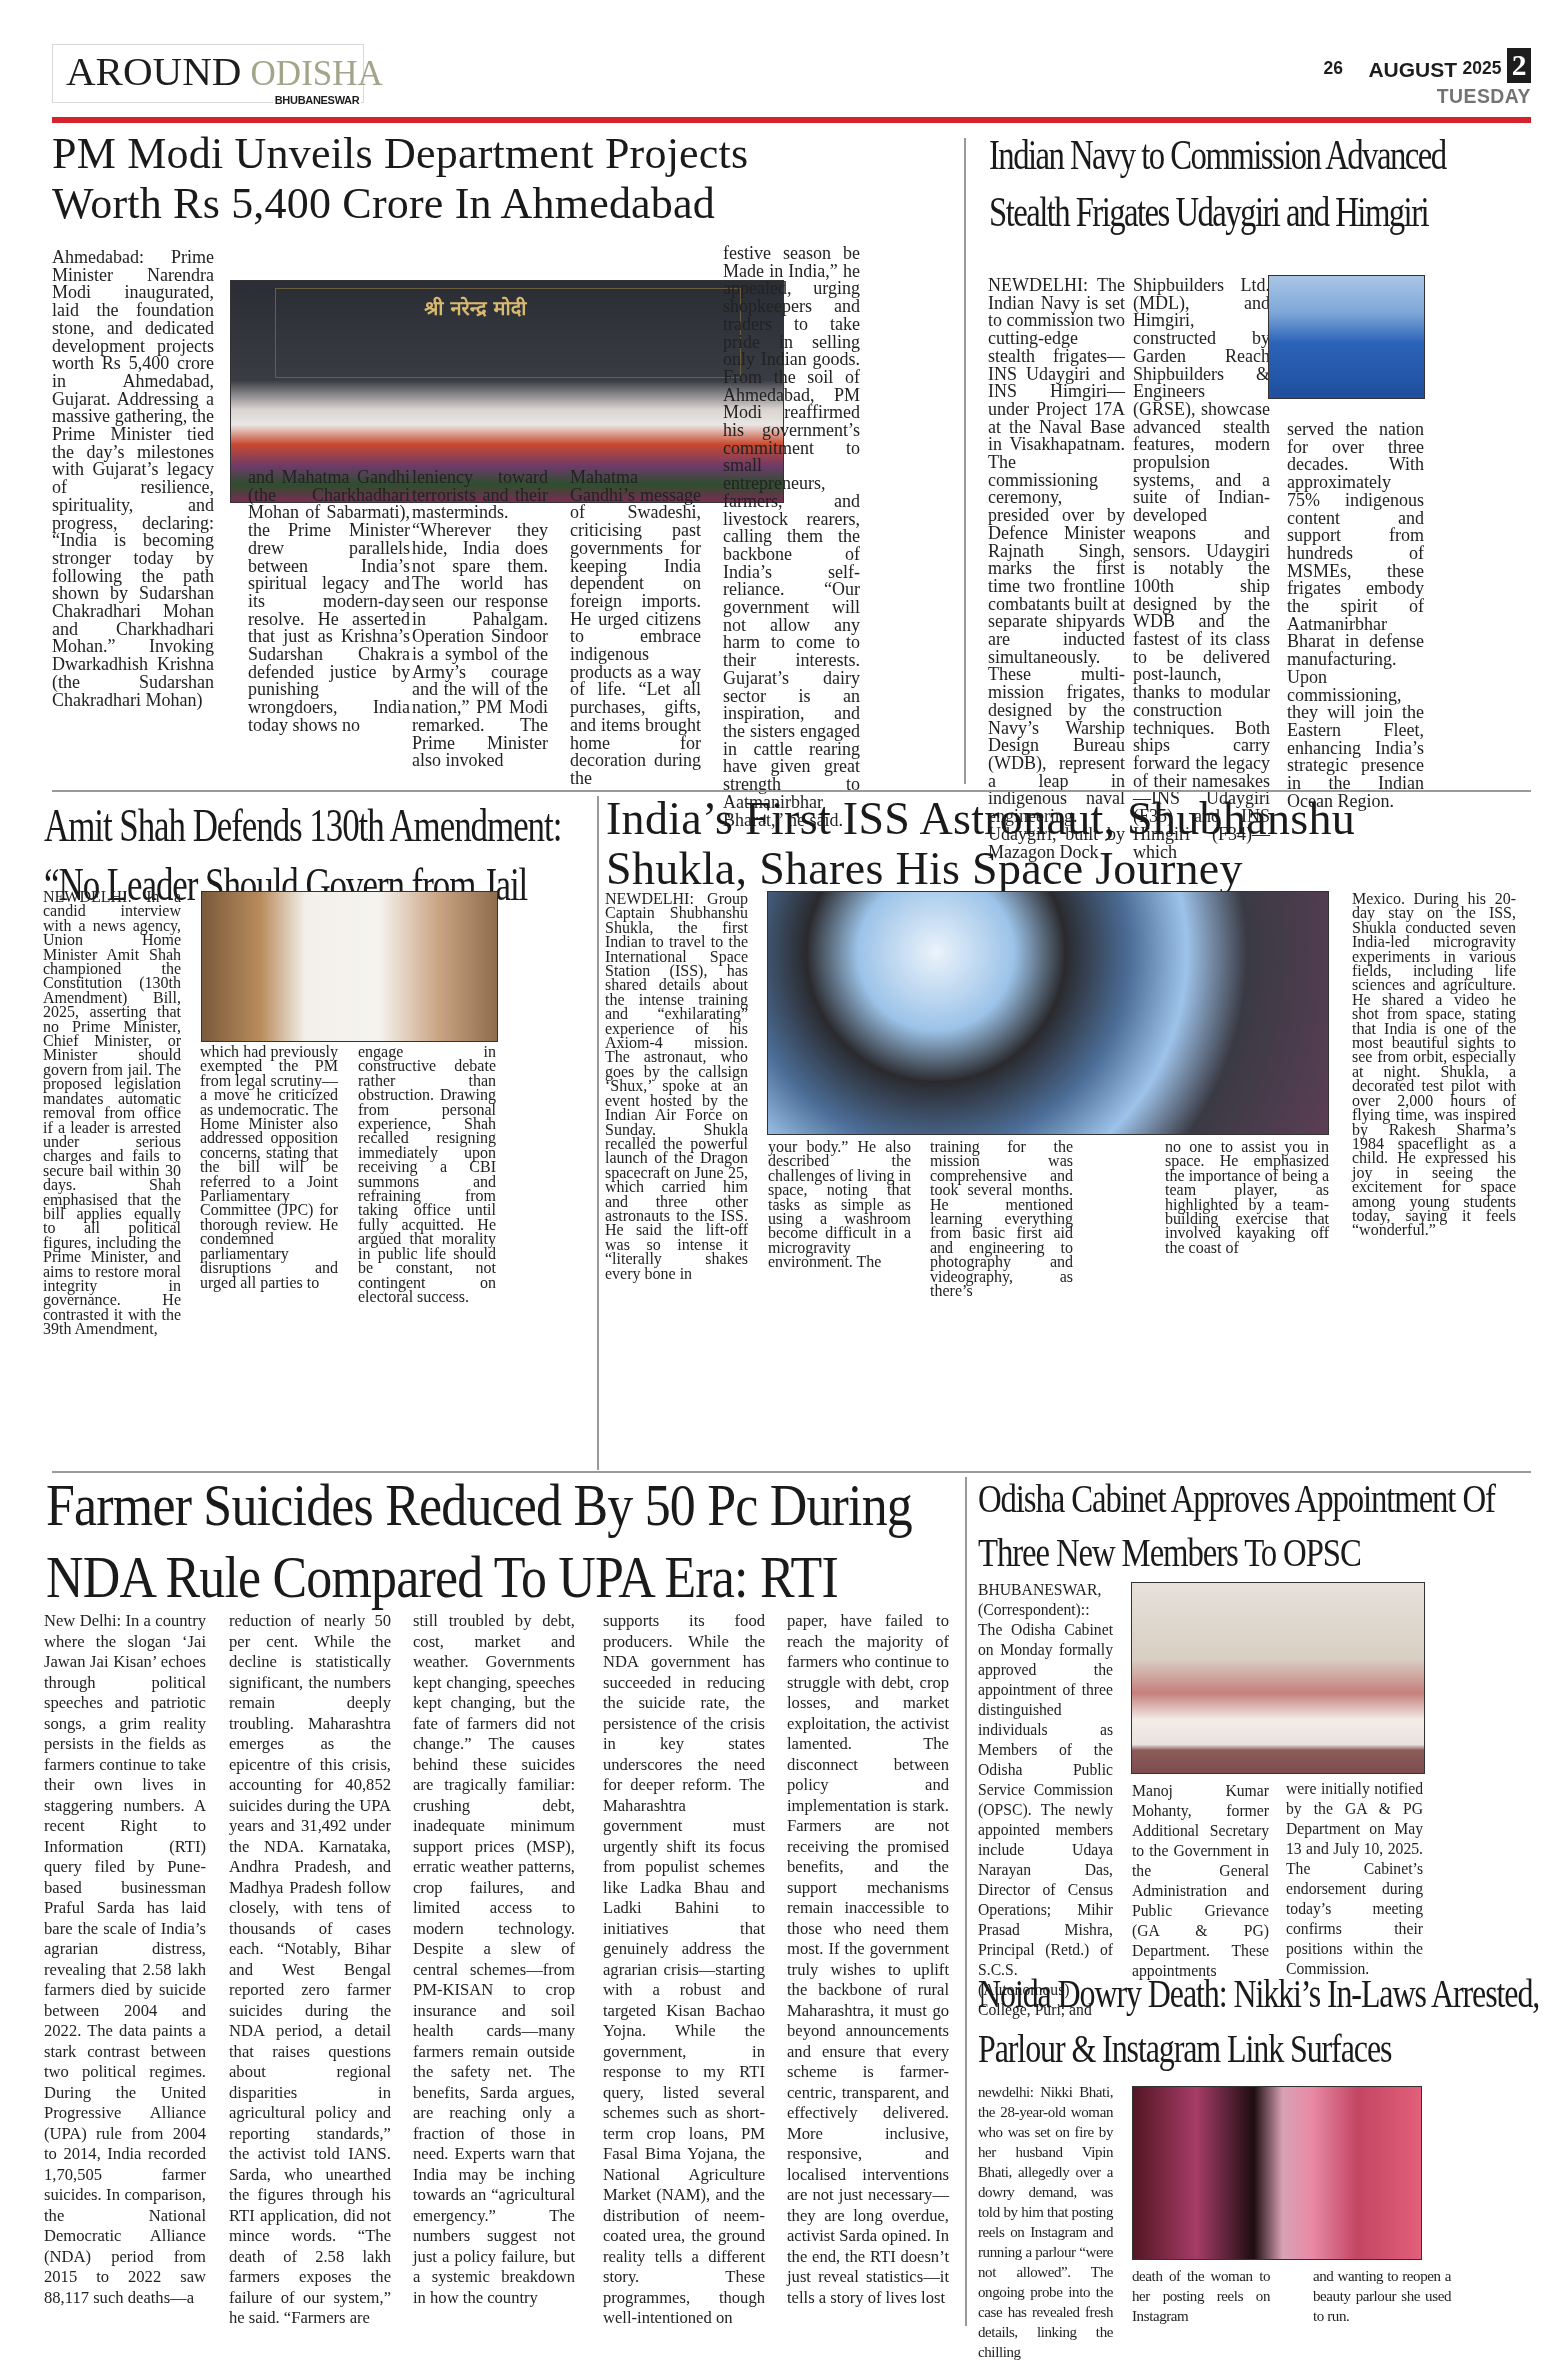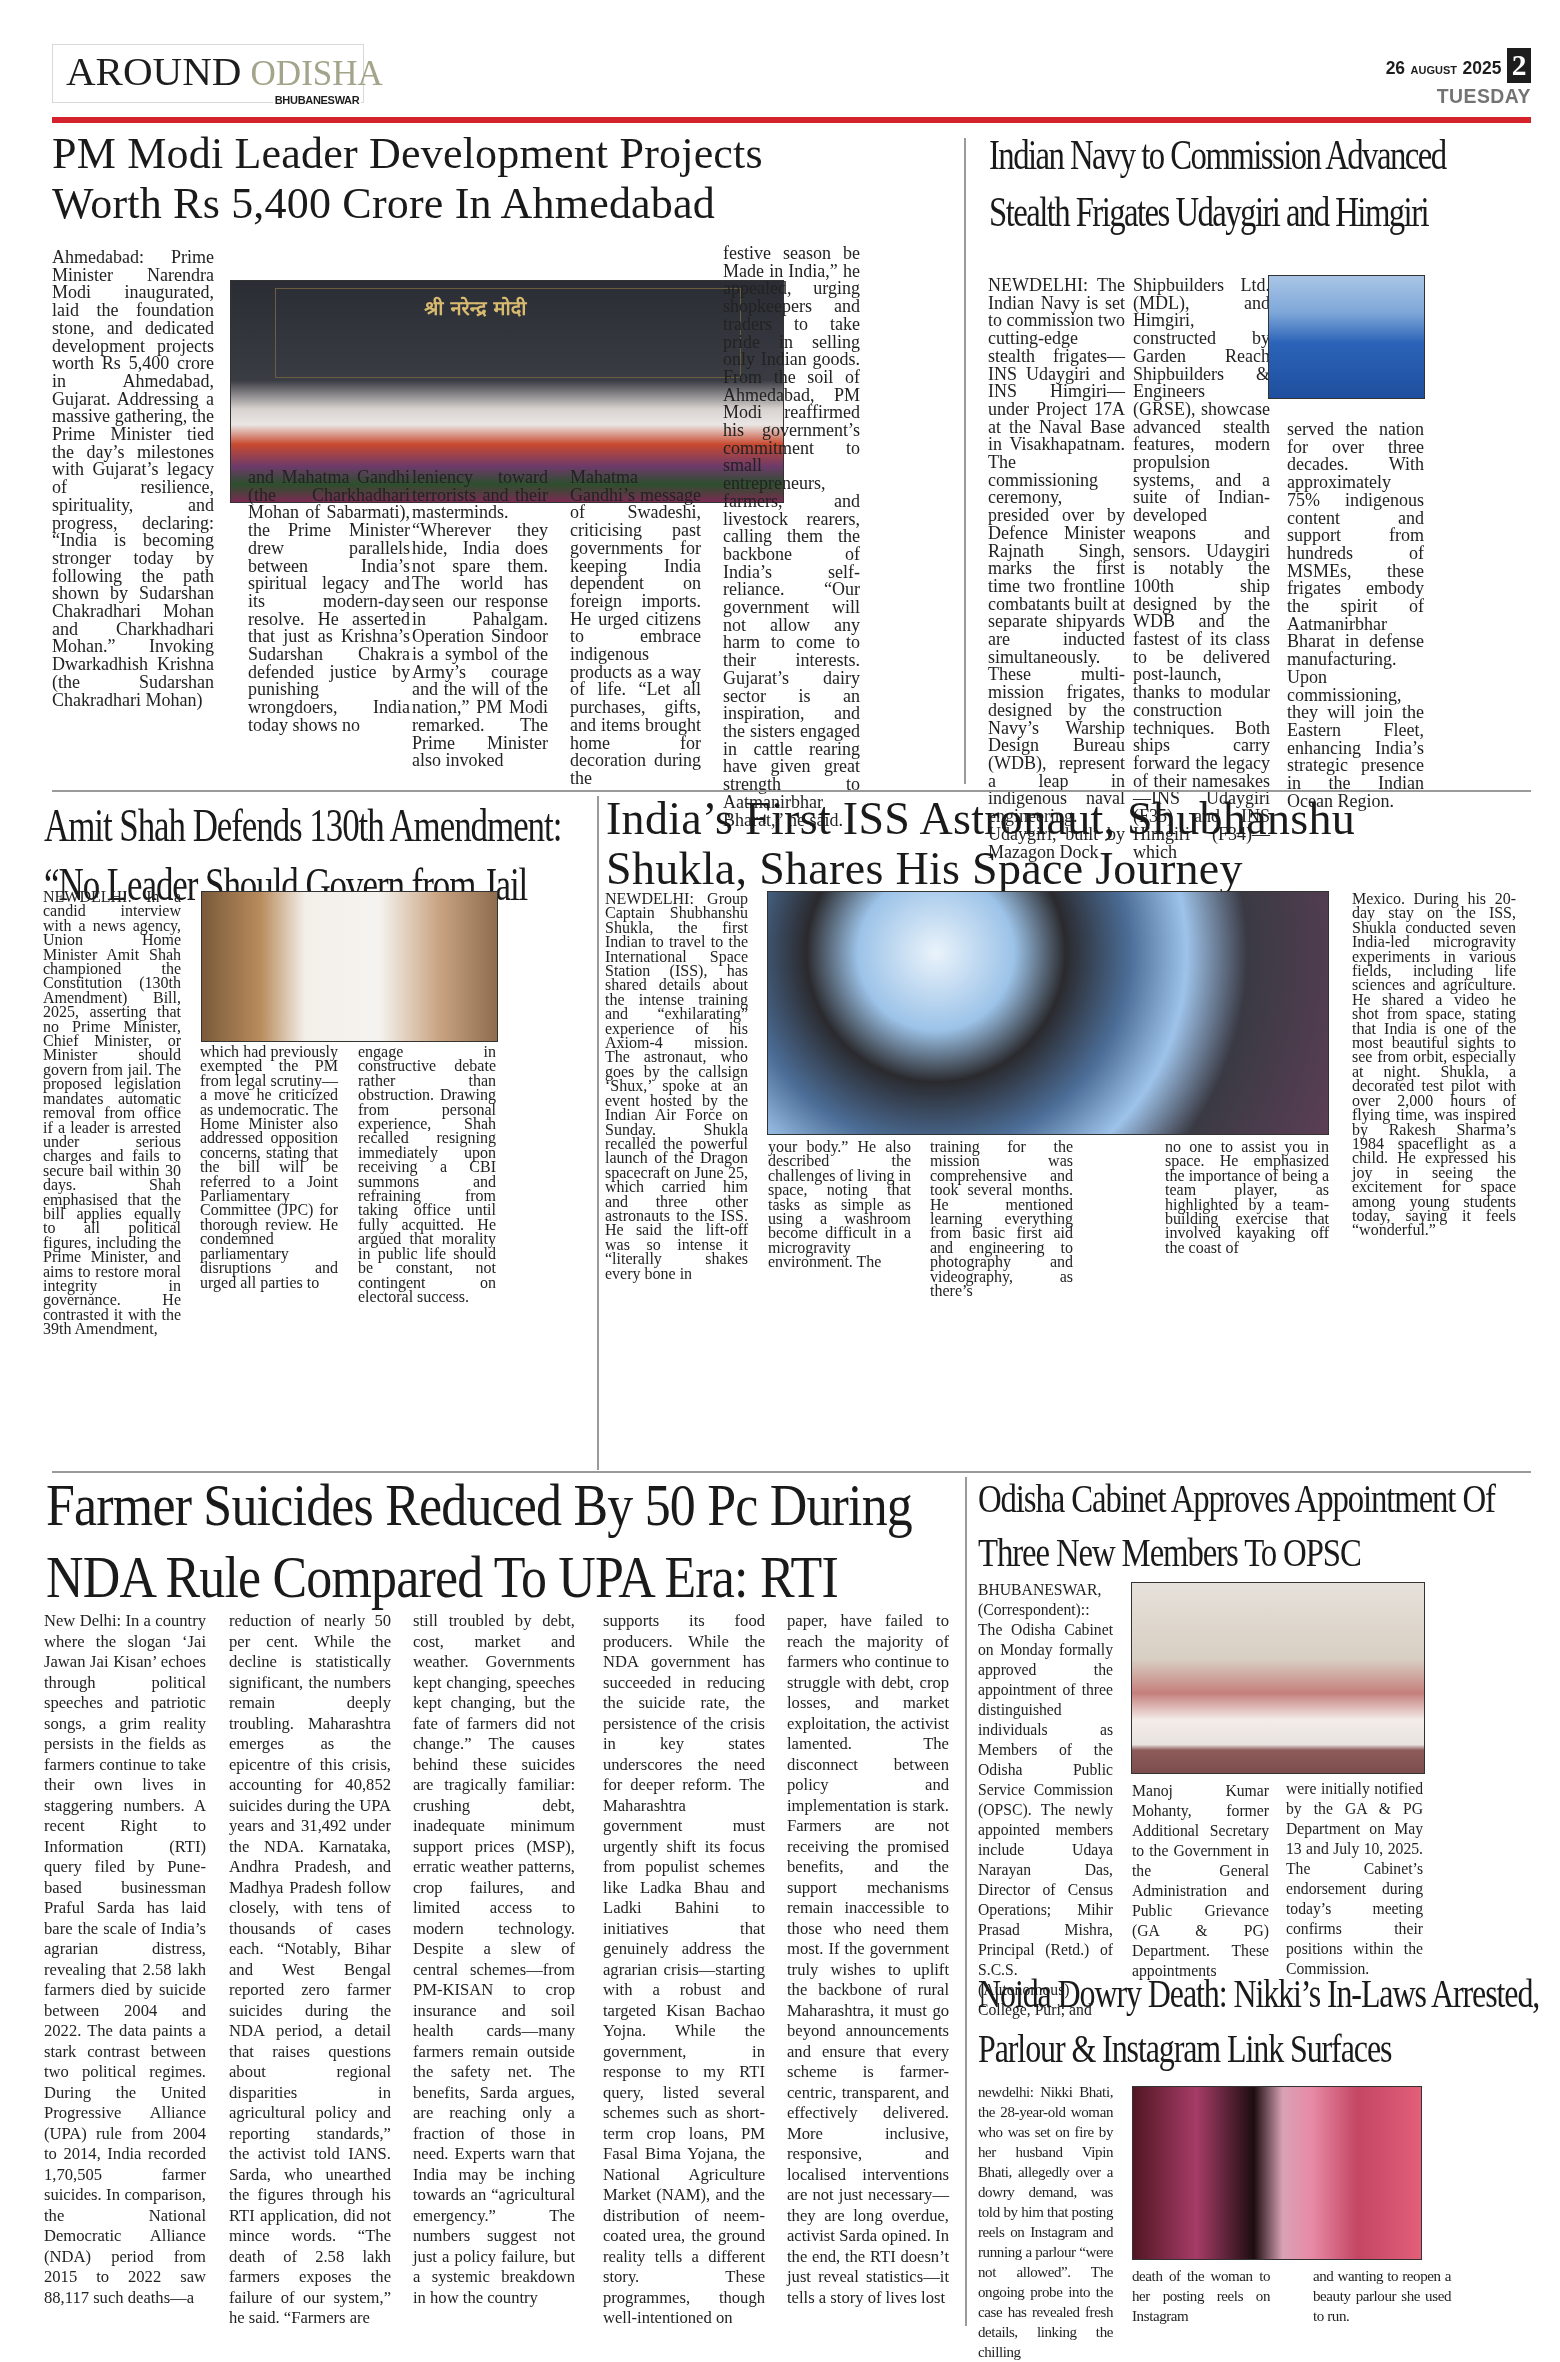--- a/index.html
+++ b/index.html
@@ -5,21 +5,21 @@
   html, body { margin: 0; padding: 0; background: #ffffff; }
   body { width: 1561px; height: 2363px; position: relative; overflow: hidden; color: #1a1a1a; font-family: "Liberation Serif", "DejaVu Serif", serif; }
   .abs { position: absolute; }
 
   
   .logo-box { left: 52px; top: 44px; width: 310px; height: 57px; border: 1.8px solid #d8d8d8; background: #fff; }
   .logo-around { position: absolute; left: 13px; top: 1.8px; font-size: 41px; font-family: "Liberation Serif", serif; color: #1d1d1d; letter-spacing: 0px; }
   .logo-odisha { color: #a3a48a; font-size: 35px; margin-left: 9.2px; }
   .logo-city { position: absolute; right: 1.8px; bottom: -3.7px; font-family: "Liberation Sans", sans-serif; font-weight: bold; font-size: 11px; background: #fff; padding: 0 1.8px; letter-spacing: -0.3px; color: #1d1d1d; }
   .date-line { right: 30px; top: 54px; font-family: "Liberation Sans", sans-serif; font-weight: bold; font-size: 17.5px; color: #1d1d1d; display: flex; align-items: center; gap: 5.5px; }
-  .date-line .month { font-size: 11px; }
+  .date-line .month { font-size: 21px; margin-left: 20px; }
   .page-no { background: #1d1d1d; color: #fff; font-family: "Liberation Serif", serif; font-size: 29.5px; width: 24px; height: 35px; line-height: 35px; text-align: center; margin-top: -6.5px; }
   .weekday { right: 30px; top: 85px; font-family: "Liberation Sans", sans-serif; font-weight: bold; font-size: 19.4px; color: #737373; letter-spacing: 0.5px; }
   .red-rule { left: 52px; top: 117px; width: 1479px; height: 5.5px; background: #d5232d; }
 
   
   .hl { font-family: "Liberation Serif", serif; color: #1a1a1a; line-height: 1.08; margin: 0; font-weight: normal; }
 
   
   .col { font-size: 18px; line-height: 17.7px; text-align: justify; color: #222; hyphens: none; }
   .col p { margin: 0; }
@@ -52,21 +52,21 @@
 <div class="abs date-line">
   <span>26</span>
   <span class="month" style="margin-top:2.8px">AUGUST</span>
   <span>2025</span>
   <span class="page-no">2</span>
 </div>
 <div class="abs weekday">TUESDAY</div>
 <div class="abs red-rule"></div>
 
 <h1 class="abs hl" style="left:52px; top:129px; font-size:44px; line-height:50px; width:914px; letter-spacing:0.2px;">
-  <span style="display:block">PM Modi Leader Development Projects</span>
+  <span style="display:block">PM Modi Unveils Department Projects</span>
   <span style="display:block">Worth Rs 5,400 Crore In Ahmedabad</span>
 </h1>
 
 <div class="abs col" style="left:52px; top:249px; width:162px; height:535px;">
     <p>Ahmedabad: Prime Minister Narendra Modi inaugurated, laid the foundation stone, and dedicated development projects worth Rs 5,400 crore in Ahmedabad, Gujarat. Addressing a massive gathering, the Prime Minister tied the day’s milestones with Gujarat’s legacy of resilience, spirituality, and progress, declaring: “India is becoming stronger today by following the path shown by Sudarshan Chakradhari Mohan and Charkhadhari Mohan.” Invoking Dwarkadhish Krishna (the Sudarshan Chakradhari Mohan)</p>
   </div>
 
 <div class="abs photo ph-pm" style="left:230px; top:245px; width:552px; height:221px;margin-top:35px;">
   <div class="banner"></div>
   <div class="title" style="left:35%; top:6%;">श्री नरेन्द्र मोदी</div>

